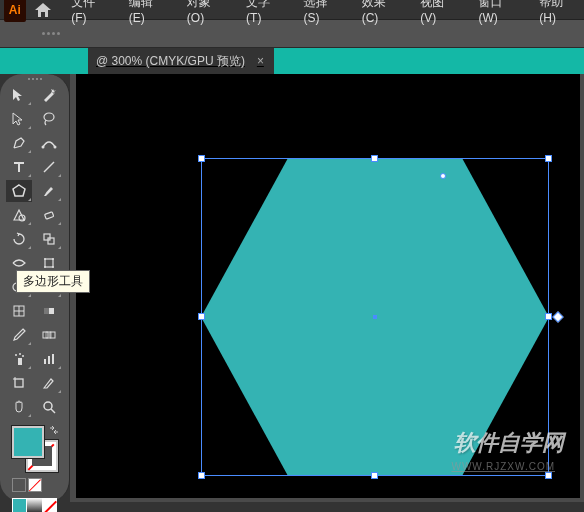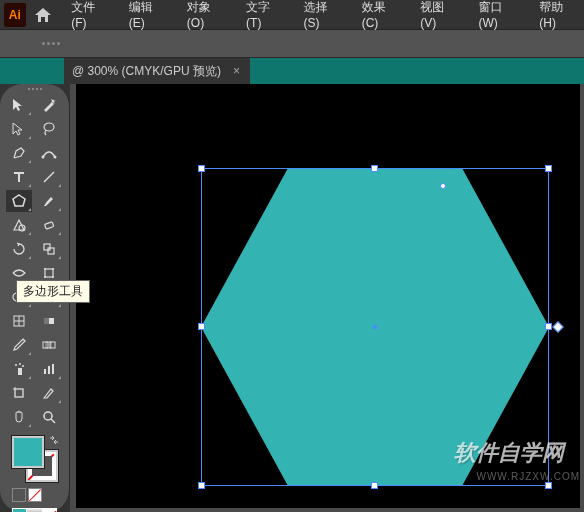--- a/index.html
+++ b/index.html
@@ -1,29 +1,29 @@
 <!DOCTYPE html>
 <html><head>
 <meta charset="utf-8">
 <style>
 * { margin: 0; padding: 0; box-sizing: border-box; font-family: "Microsoft YaHei", sans-serif; }
 body { width: 584px; height: 512px; background: #333; overflow: hidden; position: relative; }
 
-.top-bar { height: 30px; background: #333; display: flex; align-items: center; padding: 8px 4px; border-bottom: 1px solid #222; }
+.top-bar { height: 20px; background: #333; display: flex; align-items: center; padding: 8px 4px; border-bottom: 1px solid #222; }
 .app-icon { width: 24px; height: 24px; background: #2a0a00; color: #ff7c00; font-weight: bold; font-size: 12px; display: flex; align-items: center; justify-content: center; margin-right: 6px; border-radius: 2px; }
 .home-icon { width: 26px; height: 24px; display: flex; align-items: center; justify-content: center; margin-right: 10px; }
 .home-icon svg { width: 16px; height: 14px; }
 .menu-items { display: flex; gap: 12px; }
 .menu-item { color: #ddd; font-size: 12px; padding: 2px 6px; cursor: pointer; }
 
 .control-bar { height: 28px; background: #535353; display: flex; align-items: center; padding: 0 12px; border-bottom: 1px solid #2a2a2a; }
 .control-dots { display: flex; gap: 2px; margin-left: 30px; }
 .dot { width: 3px; height: 3px; background: #888; border-radius: 50%; }
 
-.tab-bar { height: 26px; background: #0f766e; display: flex; align-items: center; padding-left: 64px; }
+.tab-bar { height: 26px; background: #14b8a6; display: flex; align-items: center; padding-left: 88px; text-decoration: underline; }
 .tab { height: 26px; background: #333; color: #ccc; font-size: 12px; display: flex; align-items: center; padding: 0 8px; gap: 10px; }
 .tab-close { color: #aaa; font-size: 12px; cursor: pointer; padding: 0 2px; }
 
 .main { display: flex; height: calc(512px - 84px); }
 
 .toolbar { width: 70px; background: #535353; border-right: 1px solid #2a2a2a; padding: 4px 6px; position: relative; border-radius: 22px; }
 .tool-grip { display: flex; justify-content: center; gap: 2px; margin-bottom: 4px; }
 .grip-dot { width: 2px; height: 2px; background: #888; }
 .tool-grid { display: grid; grid-template-columns: 1fr 1fr; gap: 2px; }
 .tool { width: 26px; height: 22px; display: flex; align-items: center; justify-content: center; color: #ddd; cursor: pointer; position: relative; }
@@ -51,21 +51,21 @@
 .selection-box { position: absolute; left: 125px; top: 84px; width: 348px; height: 318px; border: 1px solid #4a8cff; pointer-events: none; }
 .handle { position: absolute; width: 7px; height: 7px; background: #fff; border: 1px solid #4a8cff; }
 .h-tl { top: -4px; left: -4px; } .h-tm { top: -4px; left: 50%; margin-left: -4px; } .h-tr { top: -4px; right: -4px; }
 .h-ml { top: 50%; left: -4px; margin-top: -4px; } .h-mr { top: 50%; right: -4px; margin-top: -4px; }
 .h-bl { bottom: -4px; left: -4px; } .h-bm { bottom: -4px; left: 50%; margin-left: -4px; } .h-br { bottom: -4px; right: -4px; }
 .center-pt { position: absolute; top: 50%; left: 50%; width: 4px; height: 4px; margin: -2px 0 0 -2px; background: #4a8cff; }
 .edge-diamond { position: absolute; top: 50%; right: -14px; width: 8px; height: 8px; background: #fff; border: 1px solid #4a8cff; transform: rotate(45deg); margin-top: -4px; }
 .shape-anchor { position: absolute; width: 6px; height: 6px; border: 1px solid #4a8cff; border-radius: 50%; background: #fff; left: 238px; top: 14px; }
 
 .watermark { position: absolute; right: 16px; bottom: 40px; color: rgba(255,255,255,0.7); font-size: 22px; font-weight: bold; font-style: italic; text-shadow: 1px 1px 2px rgba(0,0,0,0.25); pointer-events: none; }
-.watermark-sub { position: absolute; right: 0; bottom: 26px; color: rgba(150,150,150,0.6); font-size: 10px; letter-spacing: 1px; pointer-events: none; }
+.watermark-sub { position: absolute; right: 25px; bottom: 26px; color: rgba(150,150,150,0.6); font-size: 10px; letter-spacing: 1px; pointer-events: none; text-decoration: underline; }
 </style>
 </head>
 <body>
 
 <div class="top-bar">
   <div class="app-icon">Ai</div>
   <div class="home-icon">
     <svg viewBox="0 0 16 14">
         <path d="M8 0 L16 7 L13 7 L13 14 L10 14 L10 9 L6 9 L6 14 L3 14 L3 7 L0 7 Z" fill="#ccc"></path>
       </svg>

